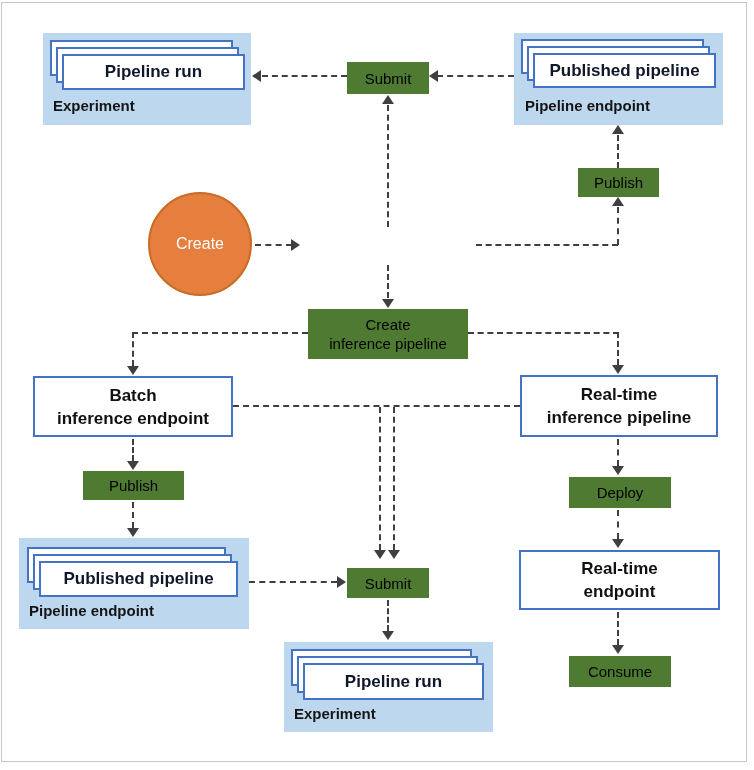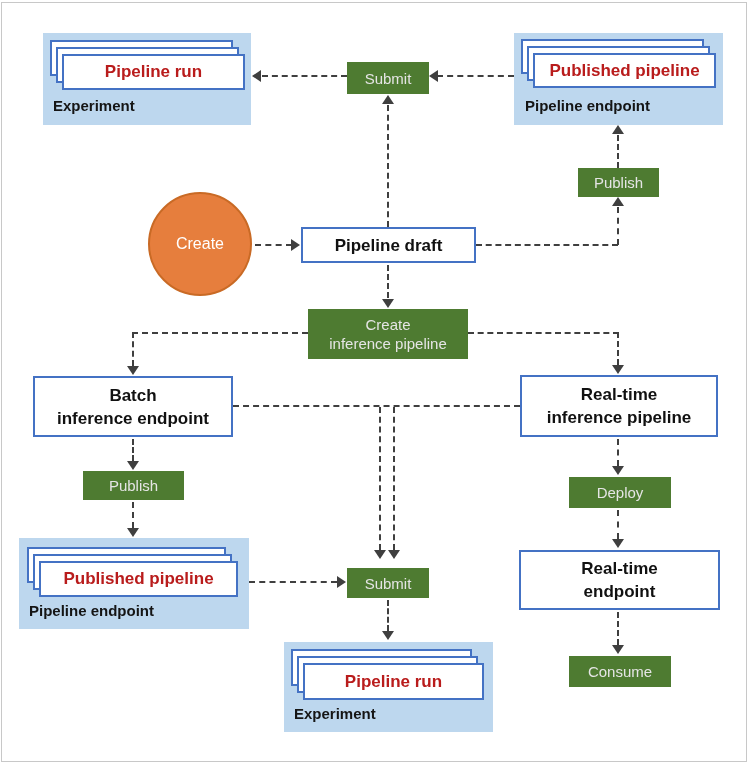--- a/index.html
+++ b/index.html
@@ -2,22 +2,22 @@
 <html style="--green: #4e7b31; --light-blue: #bdd7ee; --blue-border: #4472c4; --orange: #e67e3d; --orange-border: #c96a25; --line: #3f3f3f; --frame: #c8c8c8;"><head>
 <meta charset="utf-8">
 <style>
   html,body{margin:0;padding:0;background:#fff;}
   #canvas{position:relative;width:754px;height:770px;background:#ffffff;overflow:hidden;
           font-family:"Liberation Sans","DejaVu Sans",sans-serif;color:#151515;}
   .frame{position:absolute;left:1px;top:2px;width:744px;height:758px;border:1px solid var(--frame,#c8c8c8);}
   .group{position:absolute;background:var(--light-blue,#bdd7ee);}
   .glabel{position:absolute;font-weight:bold;font-size:15px;color:#151515;white-space:nowrap;}
   .card{position:absolute;background:#ffffff;border:2px solid var(--blue-border,#4472c4);box-sizing:border-box;}
-  .card.front{display:flex;align-items:center;justify-content:center;font-weight:bold;font-size:17px;color:#b91c1c;}
-  .btn{position:absolute;background:var(--green,#4e7b31);color:#e5e5e5;display:flex;align-items:center;justify-content:center;
+  .card.front{display:flex;align-items:center;justify-content:center;font-weight:bold;font-size:17px;color:#0f172a;}
+  .btn{position:absolute;background:var(--green,#4e7b31);color:#000000;display:flex;align-items:center;justify-content:center;
        font-size:15px;text-align:center;white-space:pre-line;line-height:19px;}
   .wbox{position:absolute;background:#ffffff;border:2px solid var(--blue-border,#4472c4);box-sizing:border-box;
         display:flex;align-items:center;justify-content:center;font-weight:bold;font-size:17px;color:#111;
         text-align:center;white-space:pre-line;line-height:23px;}
   .circle{position:absolute;width:104px;height:104px;border-radius:50%;background:var(--orange,#e67e3d);
           border:2px solid var(--orange-border,#c96a25);box-sizing:border-box;display:flex;align-items:center;
           justify-content:center;color:#fff;font-size:16px;}
   .hl{position:absolute;height:0;border-top:2px dashed var(--line,#3f3f3f);}
   .vl{position:absolute;width:0;border-left:2px dashed var(--line,#3f3f3f);}
   .ar{position:absolute;width:0;height:0;}
@@ -64,21 +64,20 @@
   <div class="btn" style="left:578px;top:168px;width:81px;height:29px">Publish</div>
   <div class="btn" style="left:308px;top:309px;width:160px;height:50px">Create
 inference pipeline</div>
   <div class="btn" style="left:83px;top:471px;width:101px;height:29px">Publish</div>
   <div class="btn" style="left:347px;top:568px;width:82px;height:30px">Submit</div>
   <div class="btn" style="left:569px;top:477px;width:102px;height:31px">Deploy</div>
   <div class="btn" style="left:569px;top:656px;width:102px;height:31px">Consume</div>
 
   <div class="circle" style="left:148px;top:192px">Create</div>
 
-  <div class="wbox" style="left:301px;top:227px;width:175px;height:36px">Pipeline draft</div>
   <div class="wbox" style="left:33px;top:376px;width:200px;height:61px">Batch
 inference endpoint</div>
   <div class="wbox" style="left:520px;top:375px;width:198px;height:62px">Real-time
 inference pipeline</div>
   <div class="wbox" style="left:519px;top:550px;width:201px;height:60px">Real-time
 endpoint</div>
 
   <div class="hl" style="left:262px;top:75px;width:85px"></div>
   <div class="ar left" style="left:252px;top:70px"></div>
 

